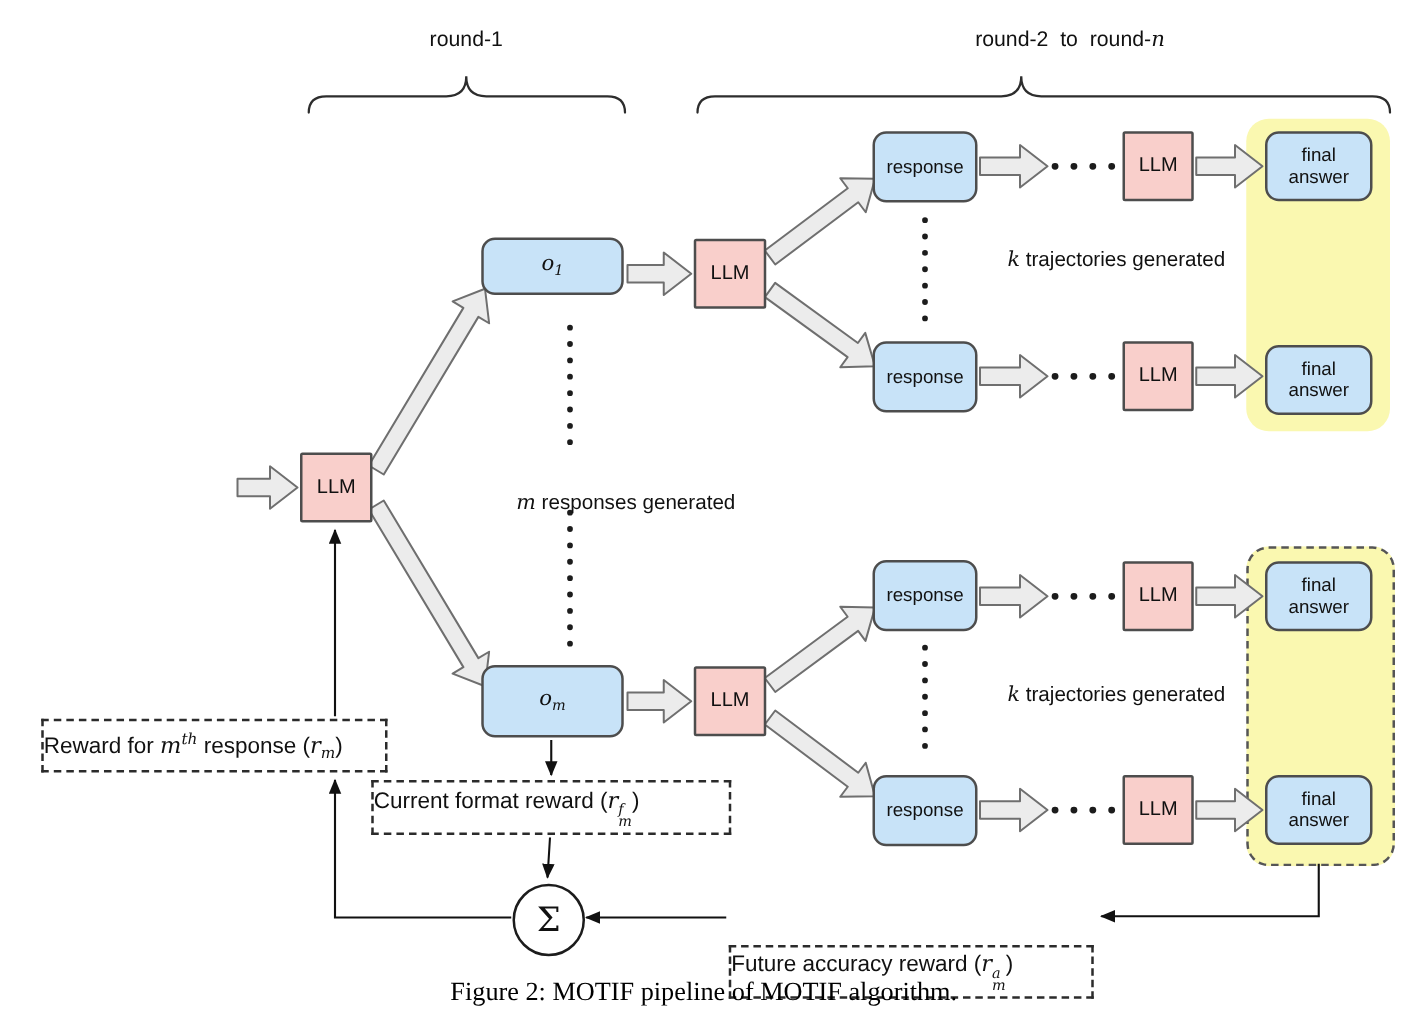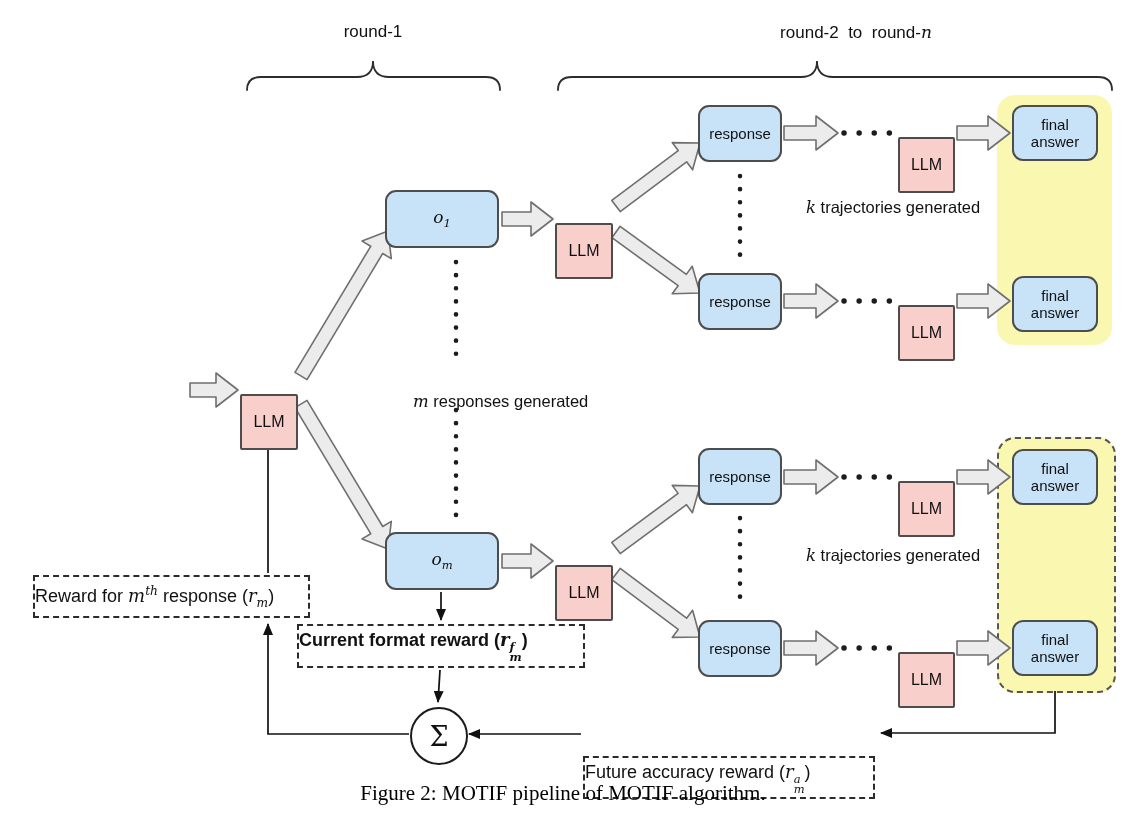--- a/index.html
+++ b/index.html
@@ -5,21 +5,21 @@
   html,body{margin:0;padding:0;background:#ffffff;}
   #stage{position:relative;width:1126px;height:822px;background:#ffffff;overflow:hidden;
          font-family:"Liberation Sans",sans-serif;color:#111;padding-left:44px;}
   #connectors{position:absolute;left:0;top:0;z-index:1;}
   .panel{position:absolute;border-radius:18px;z-index:0;}
   .panel.dashed{border:2px dashed #555;}
   .box{position:absolute;display:flex;align-items:center;justify-content:center;
        text-align:center;z-index:2;border:2px solid #4d4d4d;box-sizing:border-box;
        font-size:16px;line-height:1.15;}
   .rounded{border-radius:11px;}
-  .square{border-radius:2px;margin-top:32px;}
+  .square{border-radius:2px;}
   .dashedbox{position:absolute;display:flex;align-items:center;justify-content:flex-start;
        text-align:center;z-index:2;border:2px dashed #2b2b2b;background:#fff;
        box-sizing:border-box;font-size:18px;}
   .lbl{position:absolute;z-index:2;font-size:16.5px;white-space:nowrap;}
   .math{font-family:"DejaVu Serif",serif;font-style:italic;}
   .math sub,.math sup,sub.math,sup.math{font-size:0.68em;font-style:italic;font-family:"DejaVu Serif",serif;}
   .supsub{display:inline-flex;flex-direction:column;align-items:flex-start;
           vertical-align:-0.45em;line-height:0.85;font-size:0.64em;
           font-family:"DejaVu Serif",serif;font-style:italic;}
   .circle{position:absolute;border:2px solid #1c1c1c;border-radius:50%;background:#fff;
@@ -87,21 +87,21 @@
   </svg>
 
   <div class="bracelbl" style="left:273px;top:22px;width:200px;">round-1</div>
   <div class="bracelbl" style="left:706px;top:22px;width:300px;"><span class="pre">round-2  to  round-</span><span class="math">n</span></div>
 
 
   <div class="box square" style="left: 240px; top: 362px; width: 58px; height: 56px; background: rgb(249, 207, 203);">
       <span>LLM</span>
     </div>
 
-  <div class="box rounded" style="left: 385px; top: 190px; width: 114px; height: 58px; background: rgb(200, 227, 248);">
+  <div class="box rounded" style="left: 385px; top: 190px; width: 114px; height: 46px; background: rgb(200, 227, 248);">
     <span class="math" style="font-size:17px;"><span>o</span><sub>1</sub></span>
   </div>
   <div class="box rounded" style="left: 385px; top: 532px; width: 114px; height: 58px; background: rgb(200, 227, 248);">
     <span class="math" style="font-size:17px;"><span>o</span><sub>m</sub></span>
   </div>
 
   <div class="box square" style="left: 555px; top: 191px; width: 58px; height: 56px; background: rgb(249, 207, 203);">
       <span>LLM</span>
     </div>
   <div class="box square" style="left: 555px; top: 533px; width: 58px; height: 56px; background: rgb(249, 207, 203);">
@@ -147,21 +147,21 @@
       <span style="width:52px;">final answer</span>
     </div>
 
   <div class="lbl" style="left:413px;top:376px;margin-top:16px;"><span class="math">m</span><span> responses generated</span></div>
   <div class="lbl" style="left:806px;top:198px;"><span class="math">k</span><span> trajectories generated</span></div>
   <div class="lbl" style="left:806px;top:546px;"><span class="math">k</span><span> trajectories generated</span></div>
 
   <div class="dashedbox" style="left:33px;top:575px;width:277px;height:43px;">
     <span><span>Reward for </span><span class="math">m</span><sup class="math">th</sup><span> response (</span><span class="math">r</span><sub class="math">m</sub><span>)</span></span>
   </div>
-  <div class="dashedbox" style="left:297px;top:624px;width:288px;height:44px;font-weight:bold;">
+  <div class="dashedbox" style="left:297px;top:624px;width:288px;height:44px;">
     <span><span>Current format reward (</span><span class="math">r</span><span class="supsub">
           <span>f</span>
           <span>m</span>
         </span><span>)</span></span>
   </div>
   <div class="dashedbox" style="left:583px;top:756px;width:292px;height:43px;">
     <span><span>Future accuracy reward (</span><span class="math">r</span><span class="supsub">
           <span>a</span>
           <span>m</span>
         </span><span>)</span></span>

